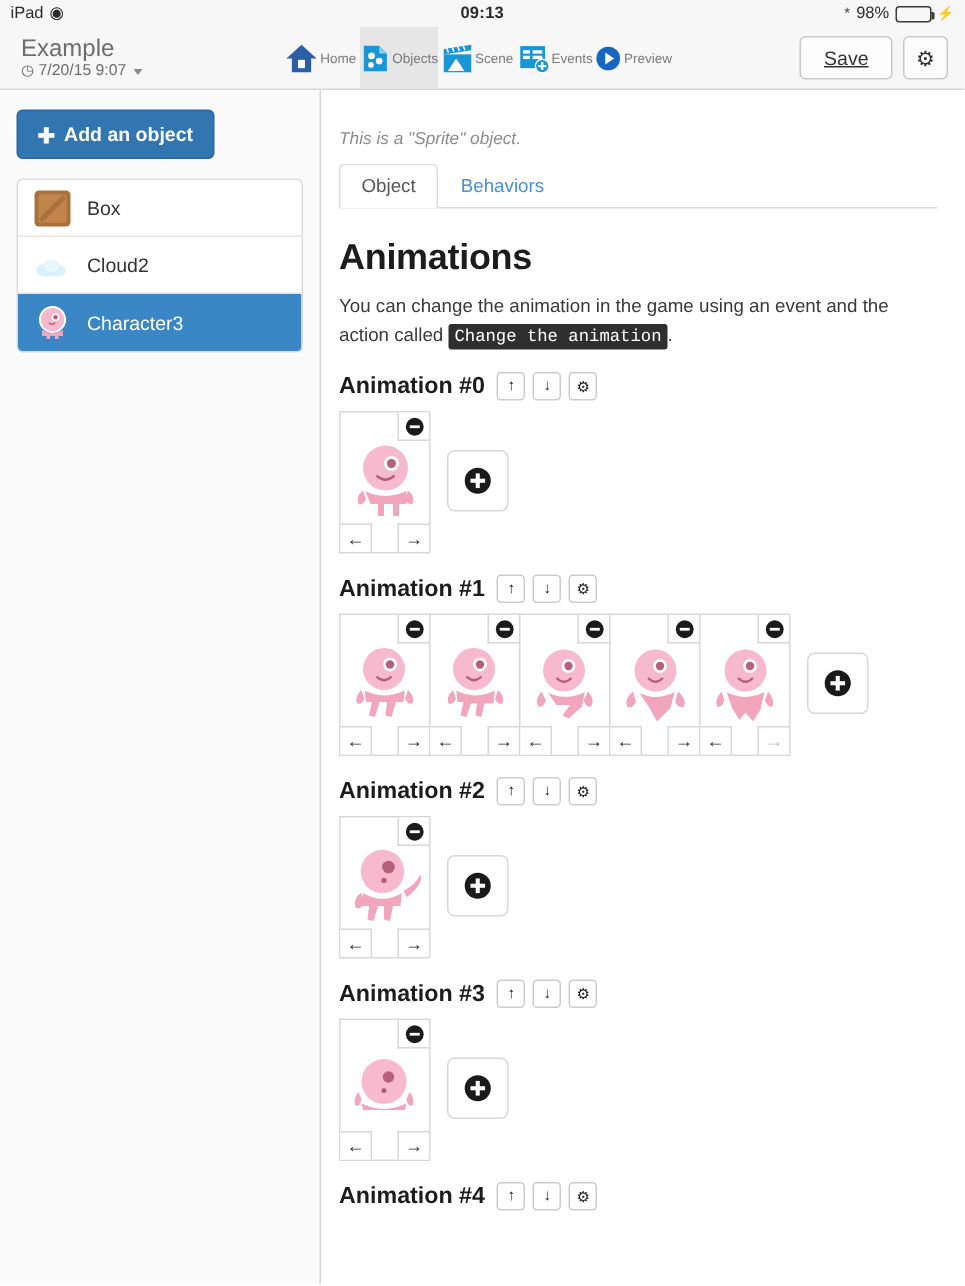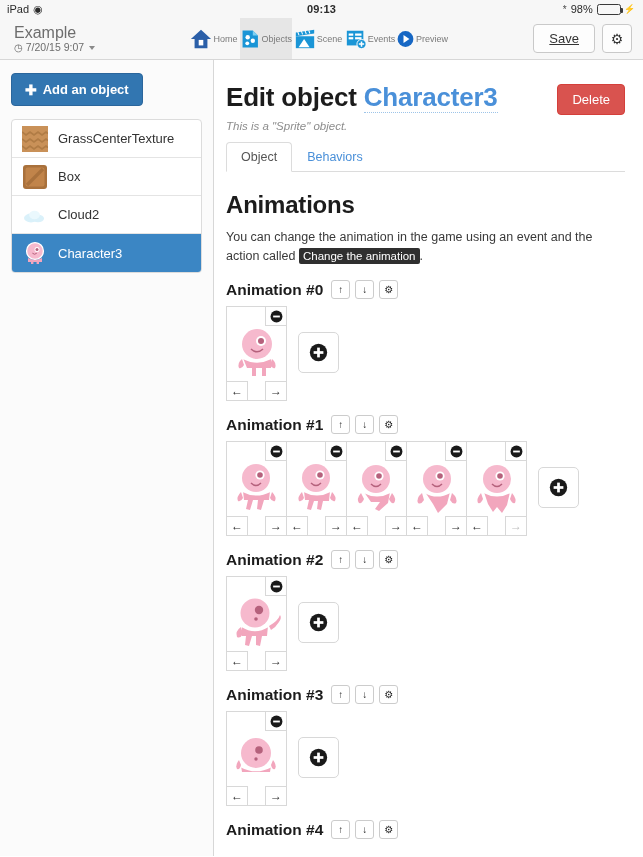--- a/index.html
+++ b/index.html
@@ -161,21 +161,21 @@
   h2.anim-head {
     font-size: 24px; font-weight: bold; color: #1c1c1c;
     margin-top: 19px; letter-spacing: -.2px;
   }
   .anim-desc {
     font-size: 12.5px; color: #3a3a3a; line-height: 19px;
     margin-top: 9px; max-width: 400px;
   }
   code.inline {
     background: #2f2f2f; color: #fff;
-    font-family: Liberation Sans, sans-serif;
+    font-family: Liberation Mono, monospace;
     font-size: 11.5px; padding: 2px 4px; border-radius: 2px;
   }
 
   .anim-row-head {
     display: flex; align-items: center; gap: 5px;
     margin-top: 14px; margin-bottom: 7px;
   }
   .anim-row-head .title {
     font-size: 15.5px; font-weight: bold; color: #1c1c1c; margin-right: 3px;
   }
@@ -305,29 +305,20 @@
 
 <div class="content">
 
   <div class="sidebar">
     <button class="btn-add">
       <span class="plus-ic">✚</span>
       <span>Add an object</span>
     </button>
 
     <div class="obj-list">
-      <div class="obj-item">
-        <svg class="obj-thumb" viewBox="0 0 26 26">
-          <rect width="26" height="26" fill="#c99158"></rect>
-          <path d="M0 6 l4 3 l4 -3 l4 3 l4 -3 l4 3 l4 -3 l2 1.5" stroke="#b07c45" stroke-width="1.6" fill="none"></path>
-          <path d="M0 13 l4 3 l4 -3 l4 3 l4 -3 l4 3 l4 -3 l2 1.5" stroke="#b07c45" stroke-width="1.6" fill="none"></path>
-          <path d="M0 20 l4 3 l4 -3 l4 3 l4 -3 l4 3 l4 -3 l2 1.5" stroke="#b07c45" stroke-width="1.6" fill="none"></path>
-        </svg>
-        <span>GrassCenterTexture</span>
-      </div>
 
 
       <div class="obj-item">
         <svg class="obj-thumb" viewBox="0 0 26 26">
           <rect x="1" y="1" width="24" height="24" rx="3" fill="#a9713c"></rect>
           <rect x="3.5" y="3.5" width="19" height="19" rx="2" fill="#c1844a"></rect>
           <path d="M5 21 L21 5" stroke="#a9713c" stroke-width="3.2"></path>
         </svg>
         <span>Box</span>
       </div>
@@ -350,26 +341,20 @@
           <path d="M10.4 13.2 q2.2 2.1 4.4 0" stroke="#b5617c" stroke-width="1" fill="none"></path>
           <path d="M6 18 q7 4 14 0 l0 4 l-3 0 l0 2 l-2.4 0 l0 -2 l-3.2 0 l0 2 l-2.4 0 l0 -2 l-3 0 Z" fill="#f2a6bd"></path>
         </svg>
         <span>Character3</span>
       </div>
     </div>
   </div>
 
   <div class="main">
 
-    <div class="edit-head">
-      <h1 class="edit-title">
-        <span>Edit object </span><span class="obj-name">Character3</span>
-      </h1>
-      <button class="btn-delete">Delete</button>
-    </div>
 
     <div class="subtitle">This is a "Sprite" object.</div>
 
     <div class="tabs">
       <div class="tab active">Object</div>
       <div class="tab">Behaviors</div>
     </div>
 
     <h2 class="anim-head">Animations</h2>
 

